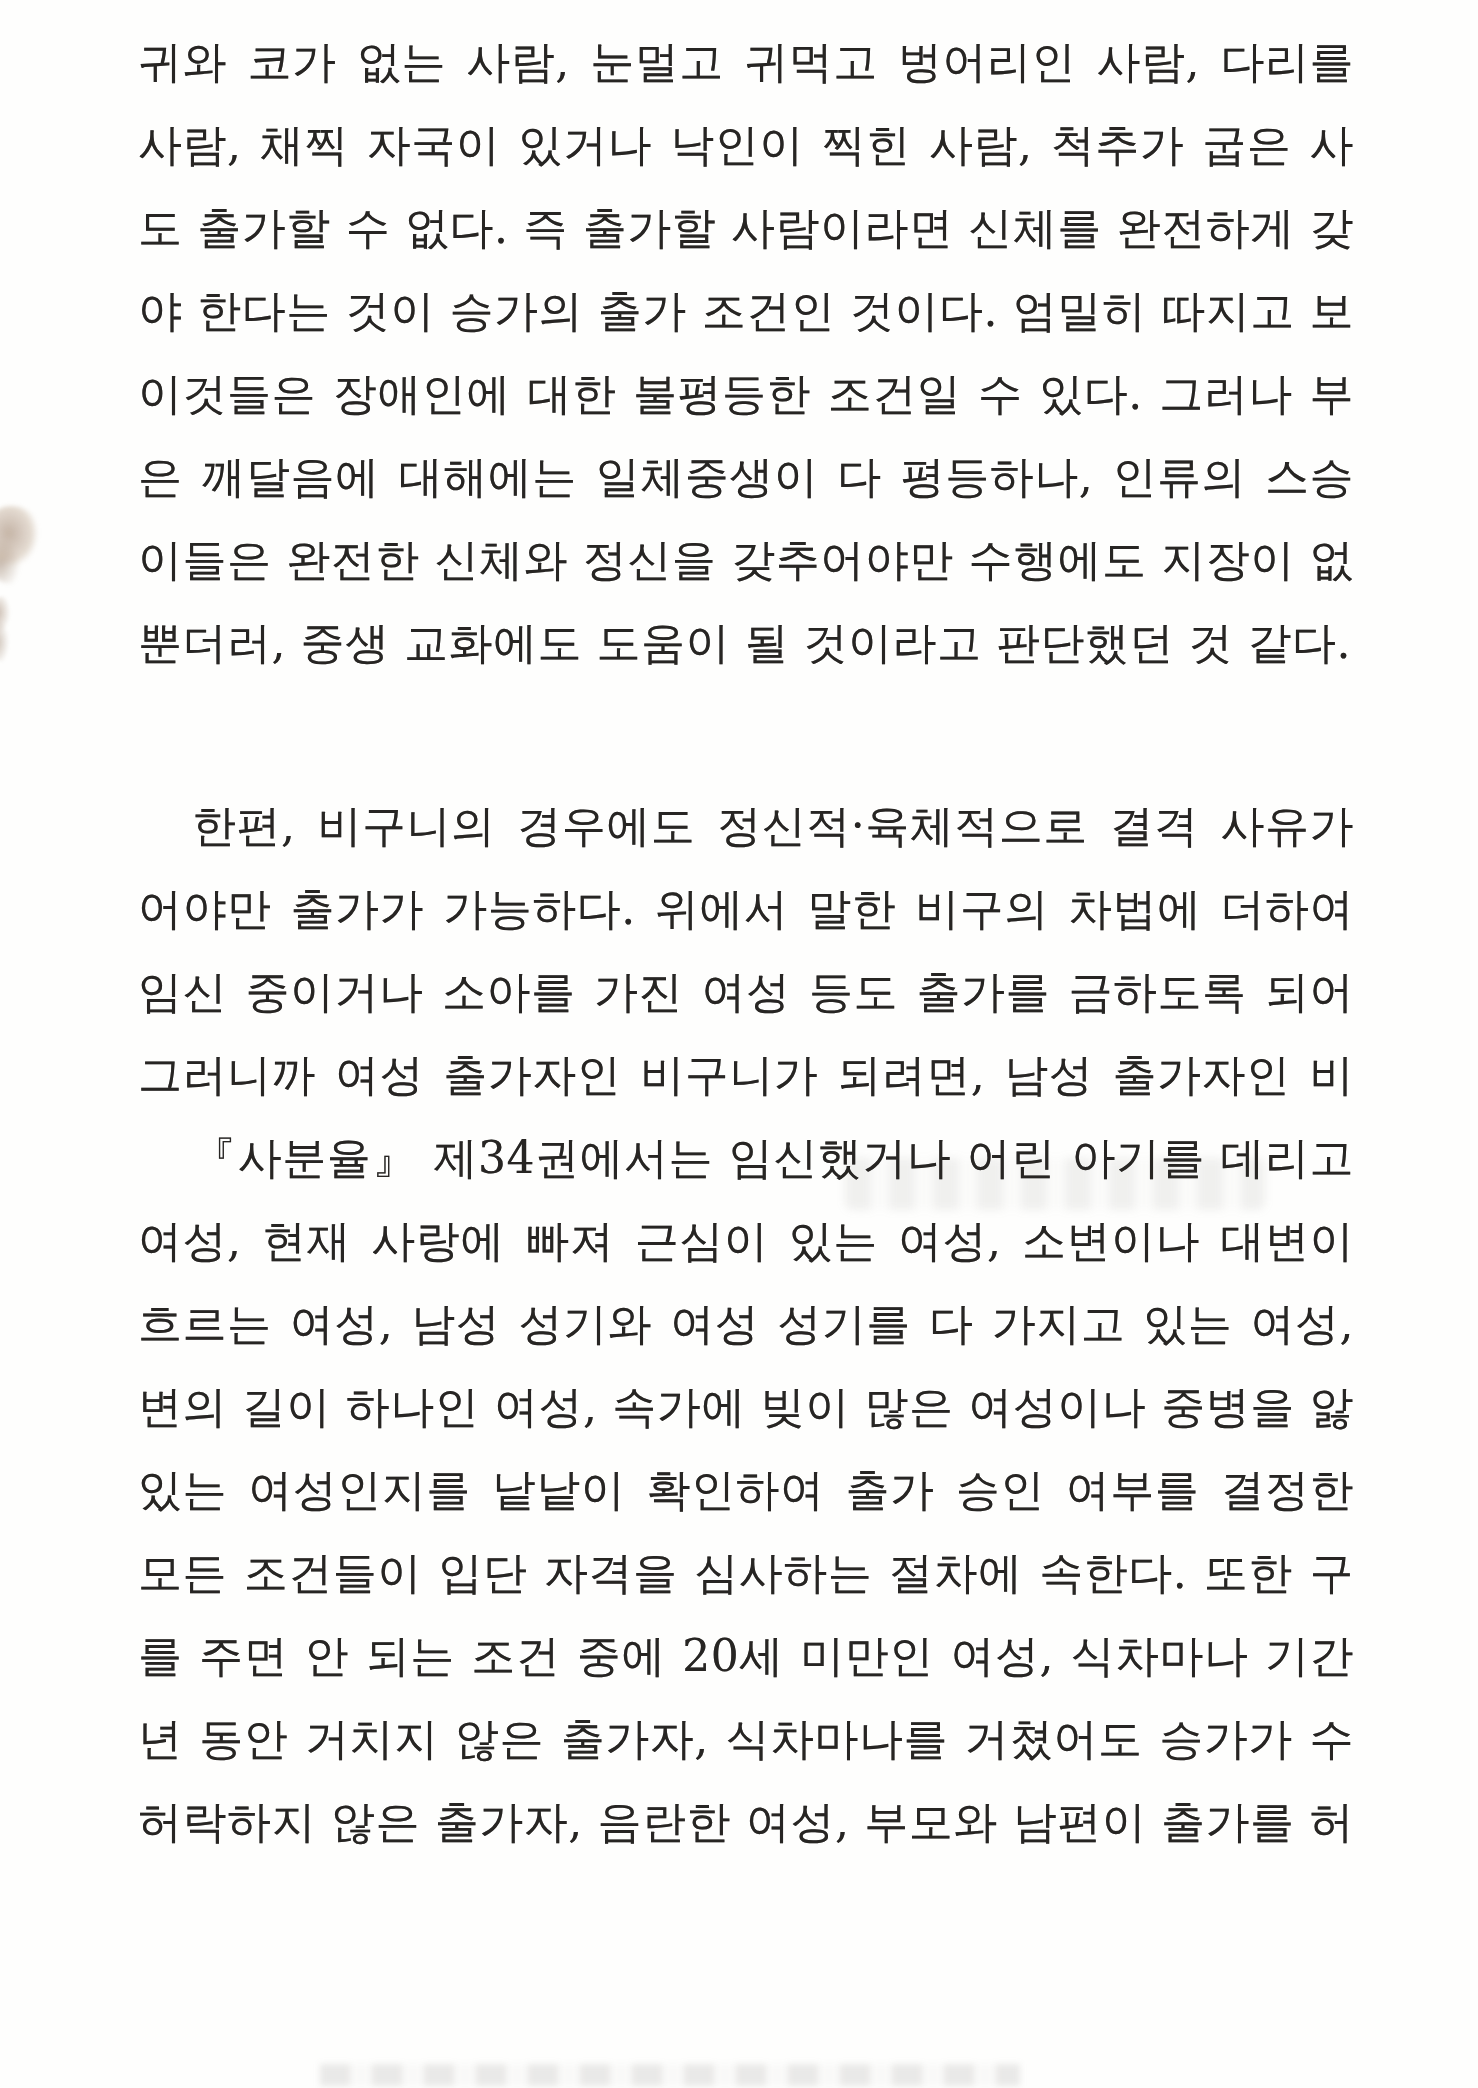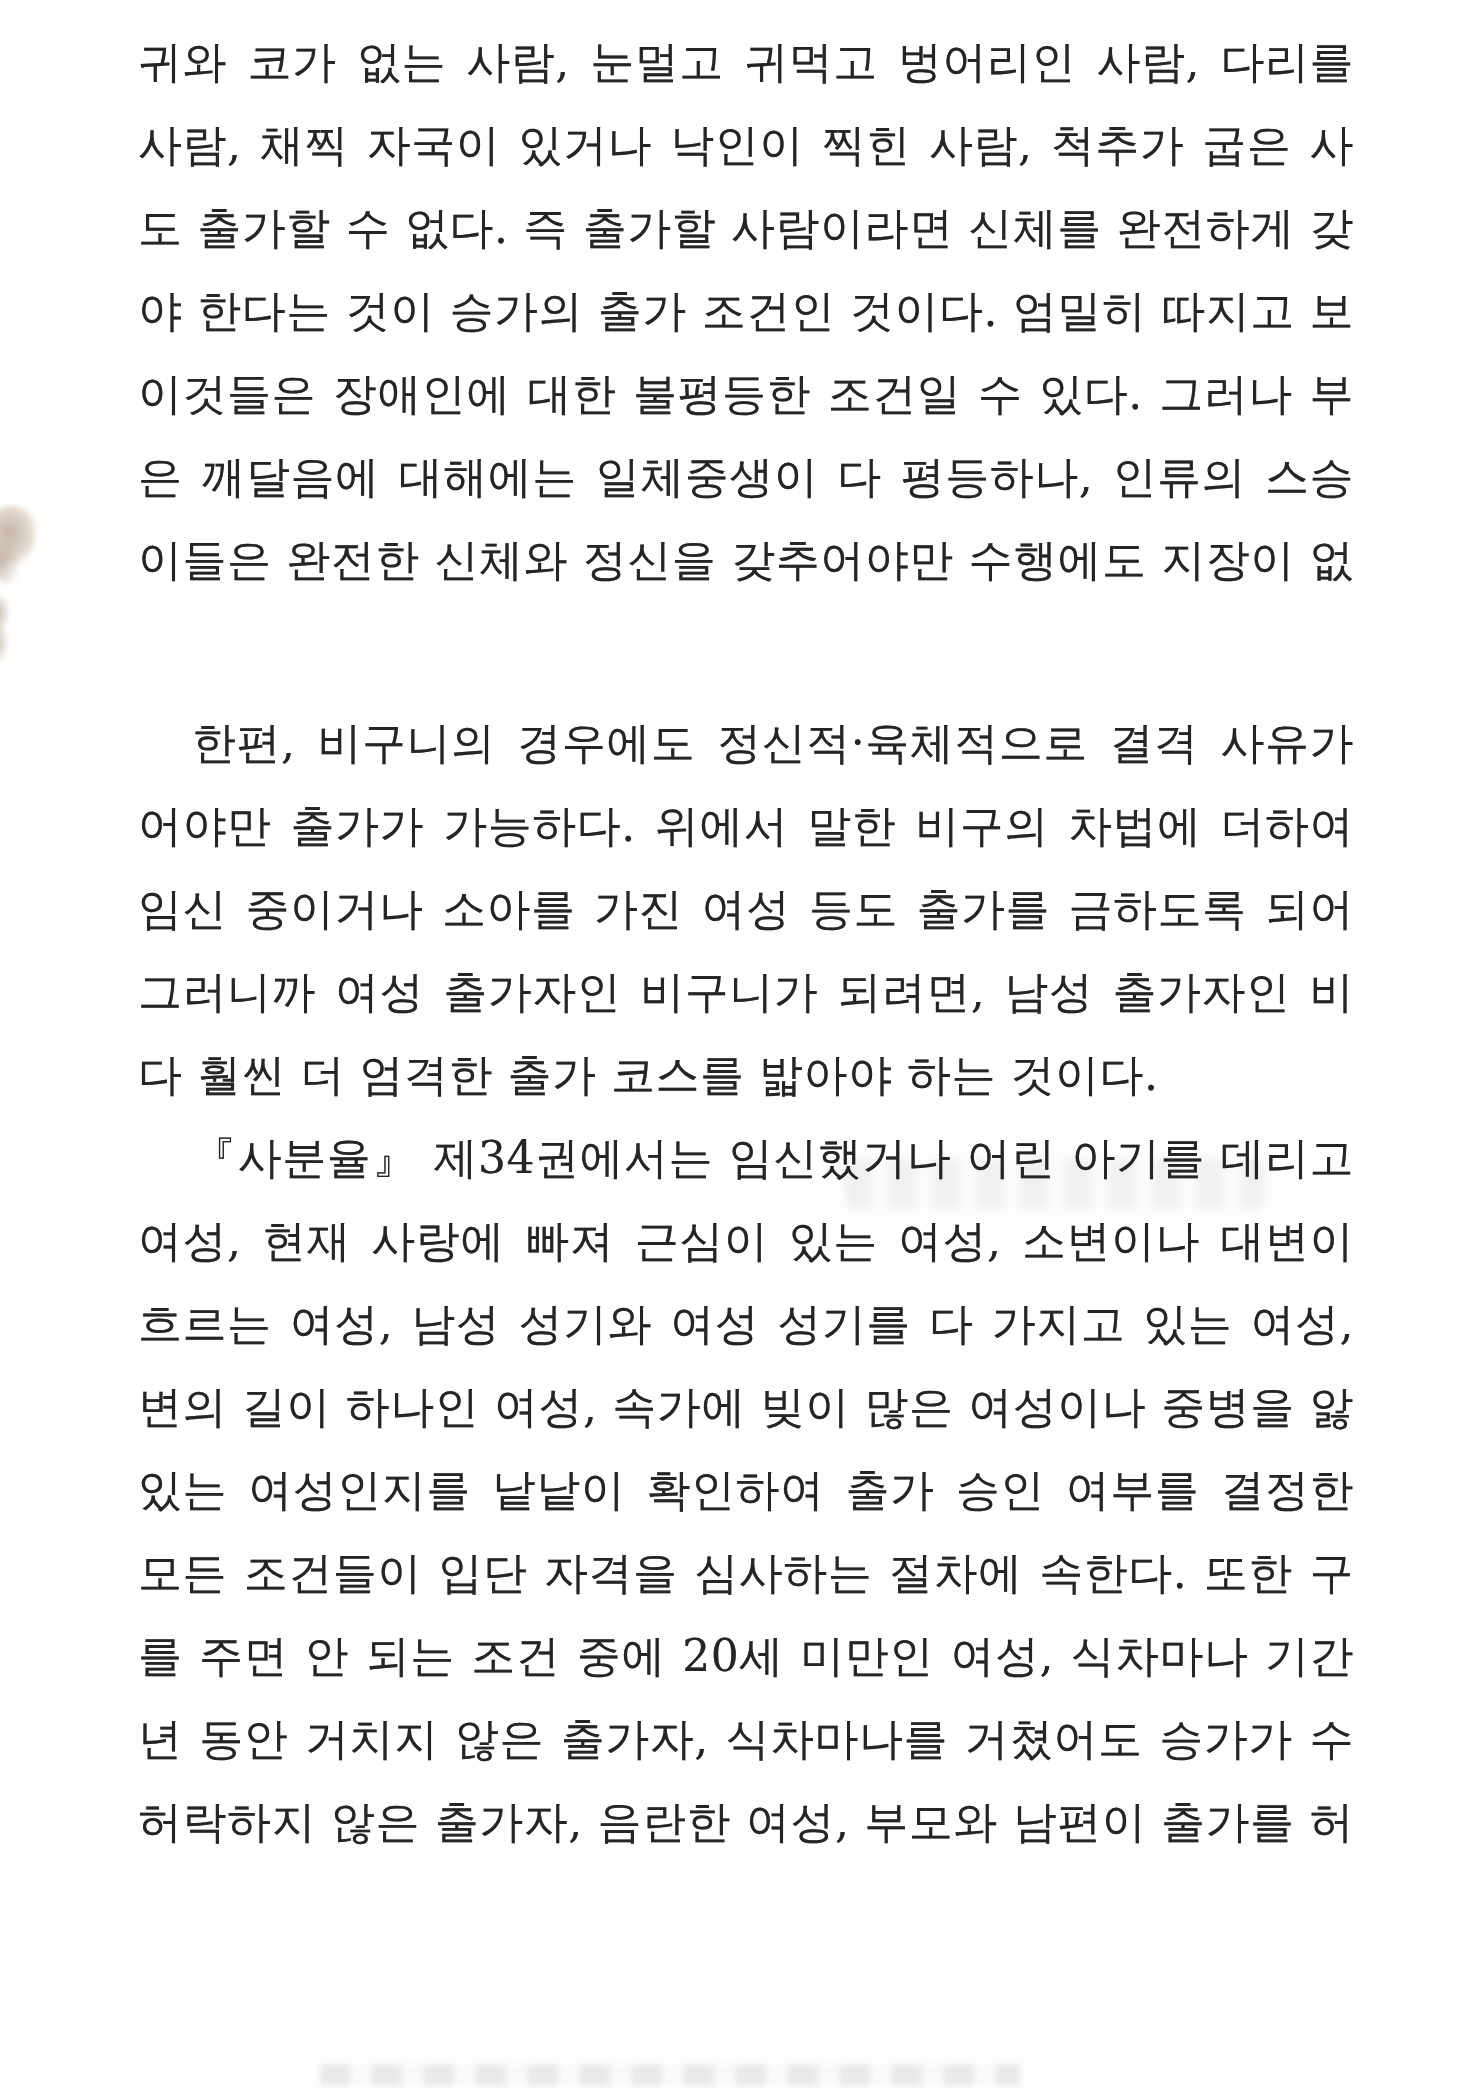--- a/index.html
+++ b/index.html
@@ -107,27 +107,27 @@
   <div class="bottom-bleed"></div>
   <div class="text-block" id="text-block" style="color: rgb(39, 37, 35);">
       <div class="para">
         <div class="line">귀와 코가 없는 사람, 눈멀고 귀먹고 벙어리인 사람, 다리를 저는</div>
         <div class="line">사람, 채찍 자국이 있거나 낙인이 찍힌 사람, 척추가 굽은 사람 등</div>
         <div class="line">도 출가할 수 없다. 즉 출가할 사람이라면 신체를 완전하게 갖추어</div>
         <div class="line">야 한다는 것이 승가의 출가 조건인 것이다. 엄밀히 따지고 보면,</div>
         <div class="line">이것들은 장애인에 대한 불평등한 조건일 수 있다. 그러나 부처님</div>
         <div class="line">은 깨달음에 대해에는 일체중생이 다 평등하나, 인류의 스승이 될</div>
         <div class="line">이들은 완전한 신체와 정신을 갖추어야만 수행에도 지장이 없을</div>
+        <div class="line last-left">뿐더러, 중생 교화에도 도움이 될 것이라고 판단했던 것 같다.</div>
       </div>
       <div class="para para-gap">
         <div class="line indent">한편, 비구니의 경우에도 정신적·육체적으로 결격 사유가 없</div>
         <div class="line">어야만 출가가 가능하다. 위에서 말한 비구의 차법에 더하여 현재</div>
         <div class="line">임신 중이거나 소아를 가진 여성 등도 출가를 금하도록 되어 있다.</div>
         <div class="line">그러니까 여성 출가자인 비구니가 되려면, 남성 출가자인 비구보</div>
-        <div class="line last-left">다 훨씬 더 엄격한 출가 코스를 밟아야 하는 것이다.</div>
       </div>
       <div class="para">
         <div class="line indent">『사분율』 제34권에서는 임신했거나 어린 아기를 데리고 있는</div>
         <div class="line">여성, 현재 사랑에 빠져 근심이 있는 여성, 소변이나 대변이 항상</div>
         <div class="line">흐르는 여성, 남성 성기와 여성 성기를 다 가지고 있는 여성, 대소</div>
         <div class="line">변의 길이 하나인 여성, 속가에 빚이 많은 여성이나 중병을 앓고</div>
         <div class="line">있는 여성인지를 낱낱이 확인하여 출가 승인 여부를 결정한다. 이</div>
         <div class="line">모든 조건들이 입단 자격을 심사하는 절차에 속한다. 또한 구족계</div>
         <div class="line">를 주면 안 되는 조건 중에 20세 미만인 여성, 식차마나 기간을 2</div>
         <div class="line">년 동안 거치지 않은 출가자, 식차마나를 거쳤어도 승가가 수계를</div>

